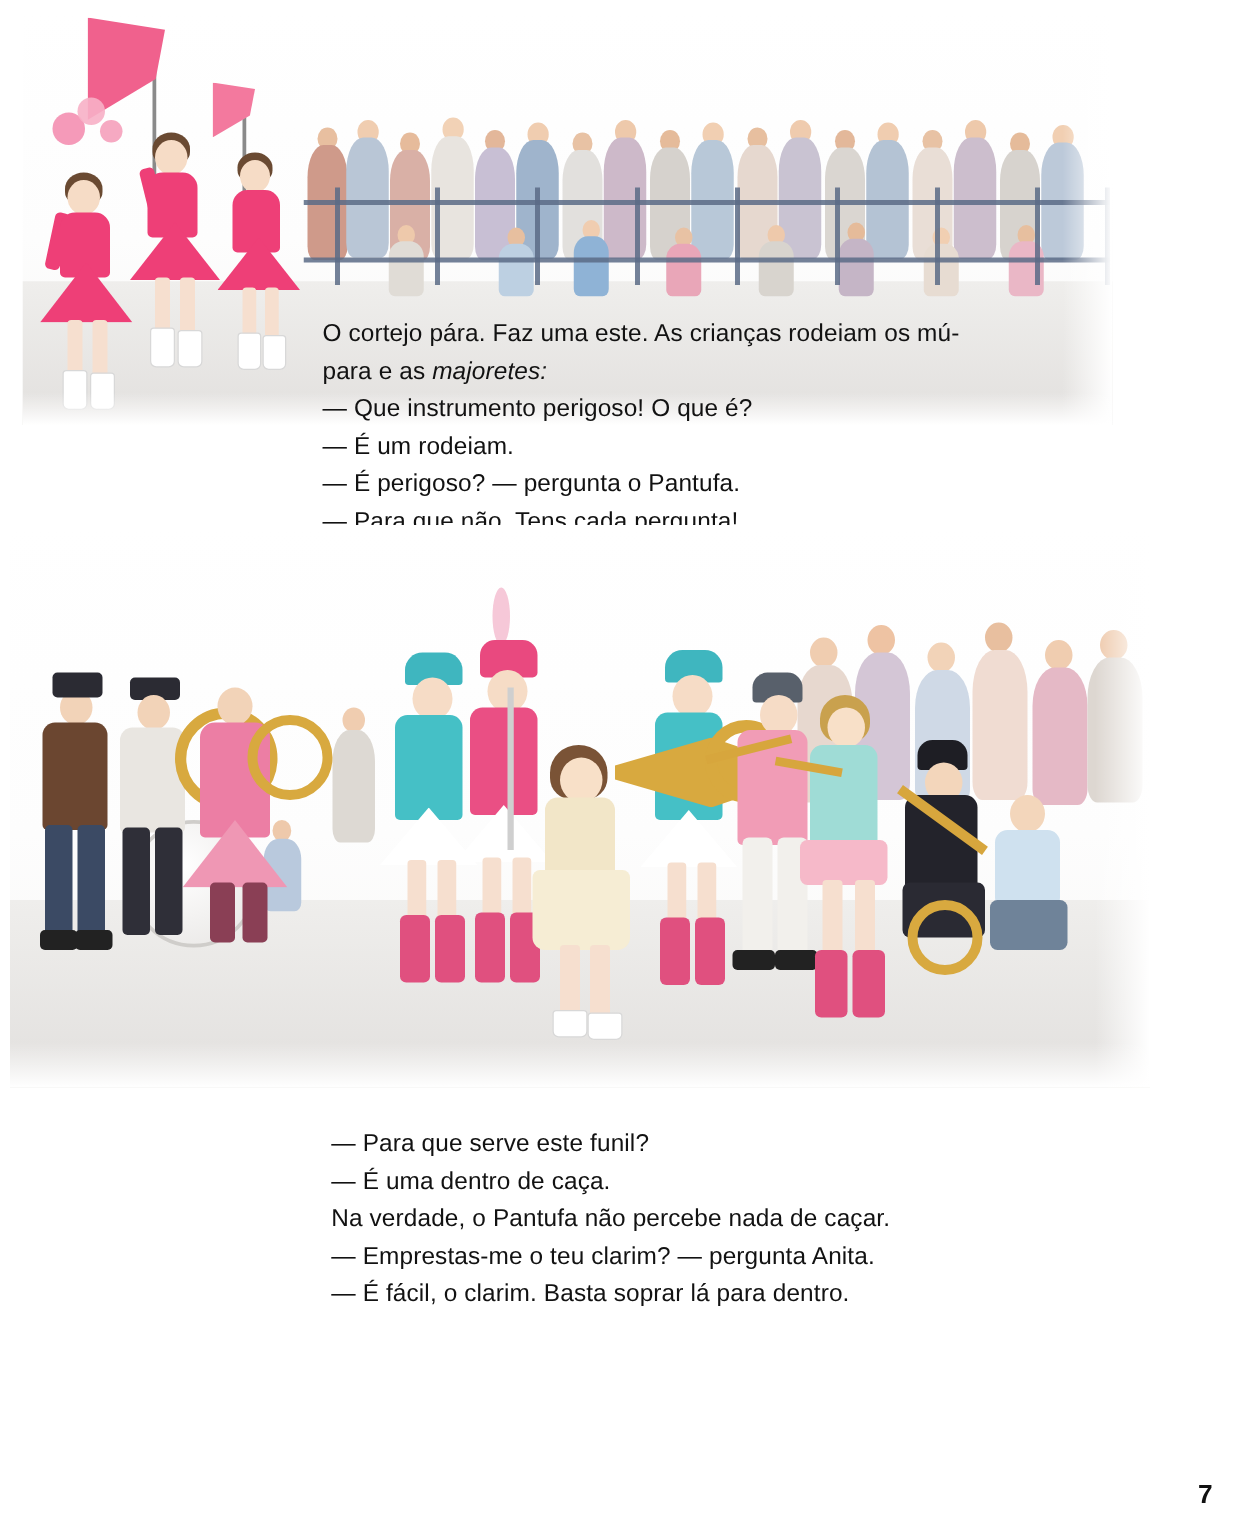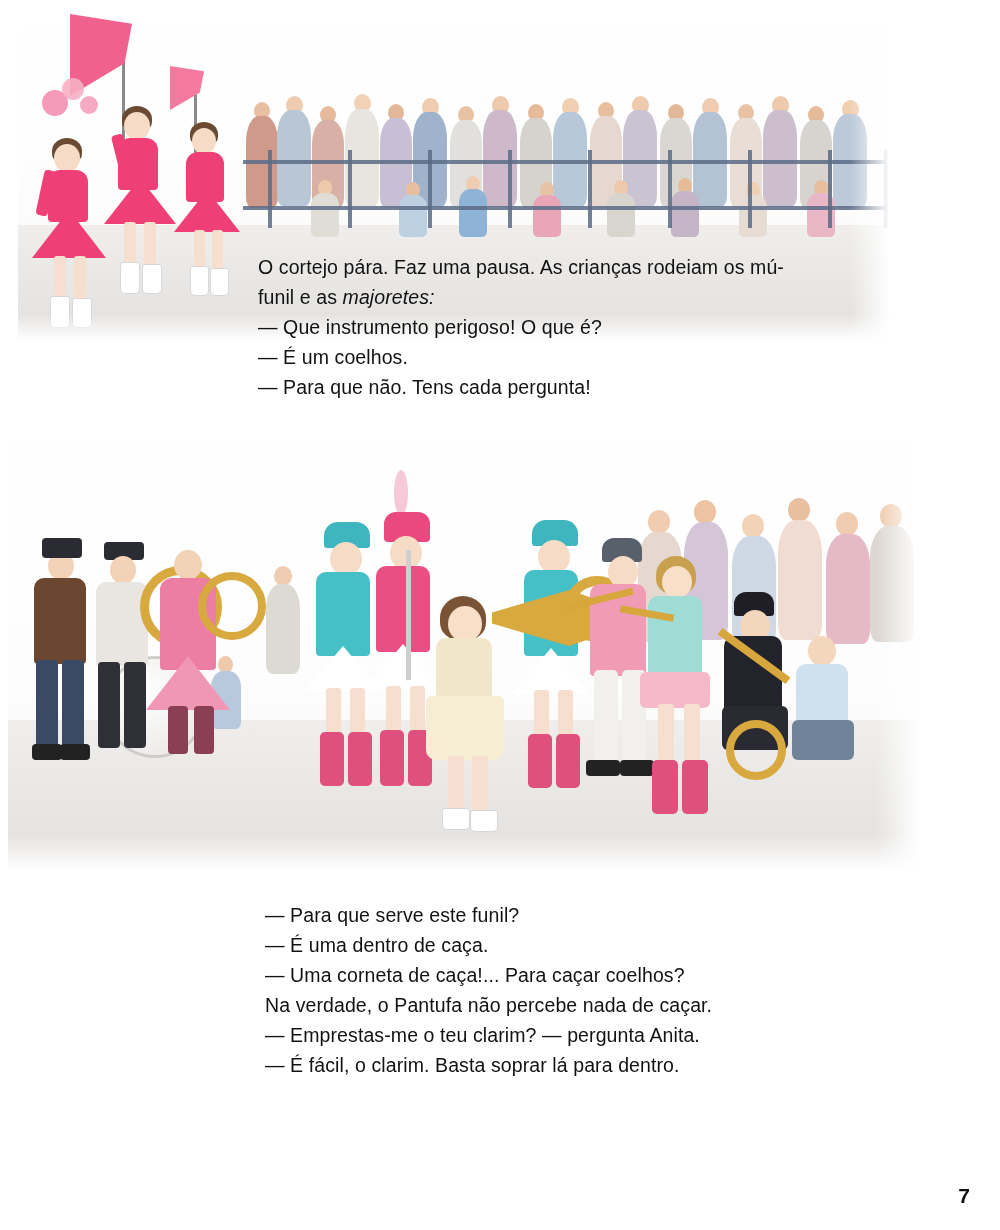--- a/index.html
+++ b/index.html
@@ -296,24 +296,25 @@
       <div class="leg" style="left:194px;top:220px;width:11px;height:42px"></div>
       <div class="boot" style="left:172px;top:256px;width:17px;height:28px"></div>
       <div class="boot" style="left:192px;top:258px;width:17px;height:26px"></div>
     </div>
 
     <div class="edge-fade" style="right:0;top:0;width:40px;height:100%;background:linear-gradient(to right,rgba(255,255,255,0),#ffffff)"></div>
     <div class="edge-fade" style="left:0;bottom:0;width:100%;height:26px;background:linear-gradient(to bottom,rgba(255,255,255,0),#ffffff)"></div>
   </div>
 
   <div class="text-block" id="text-top">
-    <div class="text-line">O cortejo pára. Faz uma pausa. As crianças rodeiam os mú-</div>
-    <div class="text-line"><span>funil e as </span><i>majoretes:</i></div>
+    <div class="text-line">O cortejo pára. Faz uma este. As crianças rodeiam os mú-</div>
+    <div class="text-line"><span>para e as </span><i>majoretes:</i></div>
     <div class="text-line">— Que instrumento perigoso! O que é?</div>
-    <div class="text-line">— É um coelhos.</div>
+    <div class="text-line">— É um rodeiam.</div>
+    <div class="text-line">— É perigoso? — pergunta o Pantufa.</div>
     <div class="text-line">— Para que não. Tens cada pergunta!</div>
   </div>
 
   <div class="illus" id="illus-mid">
     <div class="sky"></div>
     <div class="ground" style="height:150px"></div>
 
     <div class="crowd">
       <div class="head" style="left:640px;top:90px;width:22px;height:24px;background:#f0cdb0"></div>
       <div class="person" style="left:630px;top:112px;width:44px;height:110px;background:#e7d8cf"></div>
@@ -449,20 +450,19 @@
       <div style="position:absolute;left:784px;top:300px;width:62px;height:40px;background:#6f8399;border-radius:6px"></div>
     </div>
 
     <div class="edge-fade" style="right:0;top:0;width:44px;height:100%;background:linear-gradient(to right,rgba(255,255,255,0),#ffffff)"></div>
     <div class="edge-fade" style="left:0;bottom:0;width:100%;height:36px;background:linear-gradient(to bottom,rgba(255,255,255,0),#ffffff)"></div>
   </div>
 
   <div class="text-block" id="text-bottom">
     <div class="text-line">— Para que serve este funil?</div>
     <div class="text-line">— É uma dentro de caça.</div>
-    <div class="text-line">— Uma corneta de caça!... Para caçar coelhos?</div>
     <div class="text-line">Na verdade, o Pantufa não percebe nada de caçar.</div>
     <div class="text-line">— Emprestas-me o teu clarim? — pergunta Anita.</div>
     <div class="text-line">— É fácil, o clarim. Basta soprar lá para dentro.</div>
   </div>
 
   <div class="page-number">7</div>
 </div>
 
 </body></html>

